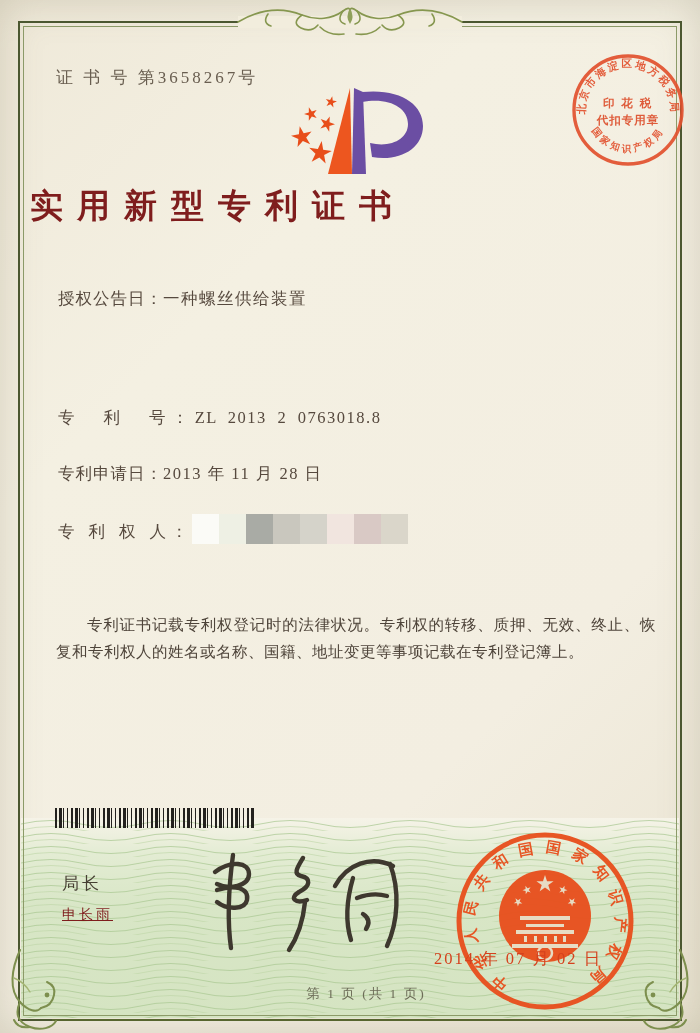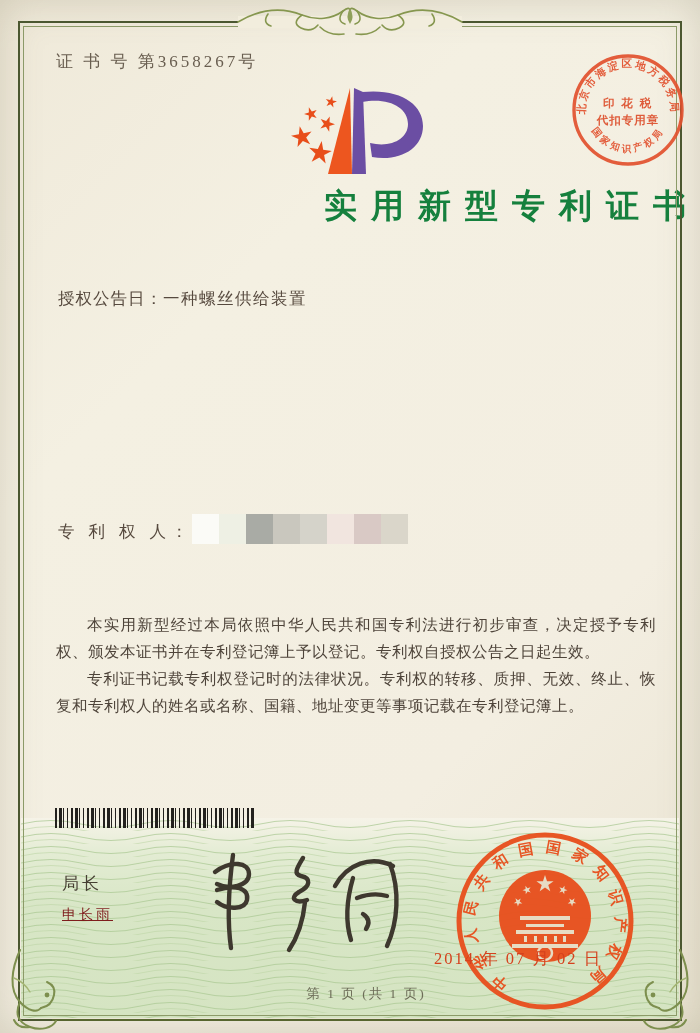--- a/index.html
+++ b/index.html
@@ -10,23 +10,23 @@
   
   .frame{position:absolute;left:18px;top:21px;right:18px;bottom:12px;
          border:2px solid #4b5730;z-index:4;pointer-events:none;}
   .frame::before{content:"";position:absolute;inset:3px;border:1px solid #8c9a68;}
   
   .band{position:absolute;left:21px;right:21px;top:818px;bottom:15px;z-index:1;
         background:linear-gradient(#f6f3e8 0%,#e3ecd3 18%,#d8e6c6 45%,#d5e4c2 100%);}
   .band svg{position:absolute;inset:0;width:100%;height:100%;}
   
   .content{position:absolute;inset:0;z-index:3;color:#4a4036;}
-  .cert-no{position:absolute;left:56px;top:50px;font-size:17px;letter-spacing:3px;color:#695e50;}
-  .title{position:absolute;left:0;right:0;top:184px;text-align:right;font-size:33px;
-         font-weight:600;letter-spacing:14px;color:#15803d;padding-left:14px;}
+  .cert-no{position:absolute;left:56px;top:66px;font-size:17px;letter-spacing:3px;color:#695e50;}
+  .title{position:absolute;left:0;right:0;top:184px;text-align:left;font-size:33px;
+         font-weight:600;letter-spacing:14px;color:#7f1d1d;padding-left:30px;}
   .row{position:absolute;left:58px;white-space:nowrap;font-size:16.5px;color:#56493e;}
   .row .lbl{letter-spacing:1px;}
   .row .lbl.wide{letter-spacing:.38em;}
   .row .lbl.med{letter-spacing:.3em;}
   .row .val{letter-spacing:1.5px;}
   .mosaic{display:inline-flex;vertical-align:-7px;height:30px;}
   .mosaic span{width:27px;height:30px;}
   .m1{background:#fbfbf7}.m2{background:#eef0e4}.m3{background:#a9aba5}.m4{background:#c9c7be}
   .m5{background:#d5d3ca}.m6{background:#f1e5df}.m7{background:#d9c9c5}.m8{background:#dad6ca}
   .paras{position:absolute;left:56px;right:44px;top:612px;font-size:15.5px;line-height:1.74;
@@ -143,35 +143,40 @@
     <text x="62" y="78" text-anchor="middle" font-size="11.5" letter-spacing="1" fill="#dd4f2c" font-weight="bold">代扣专用章</text>
   </svg>
 
   <div class="content">
     <div class="cert-no">证 书 号 第3658267号</div>
     <div class="title">实用新型专利证书</div>
 
     <div class="row" style="top:288px">
       <span class="lbl">授权公告日：</span><span class="val">一种螺丝供给装置</span>
     </div>
+    <div class="row" style="top:407px">
+      <span class="lbl wide">专　利　号：</span><span class="val" style="word-spacing:5px">ZL 2013 2 0763018.8</span>
+    </div>
+    <div class="row" style="top:463px">
+      <span class="lbl">专利申请日：</span><span class="val">2013 年 11 月 28 日</span>
+    </div>
     <div class="row" style="top:514px">
       <span class="lbl med">专 利 权 人：</span><span class="mosaic">
           <span class="m1"></span>
           <span class="m2"></span>
           <span class="m3"></span>
           <span class="m4"></span>
           <span class="m5"></span>
           <span class="m6"></span>
           <span class="m7"></span>
           <span class="m8"></span>
         </span>
     </div>
 
     <div class="paras">
-      <p>本实用新型经过本局依照中华人民共和国专利法进行初步审查，决定授予专利权、颁发本证书并在专利登记簿上予以登记。专利权自授权公告之日起生效。</p>
       <p>专利证书记载专利权登记时的法律状况。专利权的转移、质押、无效、终止、恢复和专利权人的姓名或名称、国籍、地址变更等事项记载在专利登记簿上。</p>
     </div>
   </div>
 
   <div class="barcode"></div>
   <div class="sig-title">局长</div>
   <div class="sig-name">申长雨</div>
 
   <svg class="signature-svg" width="225" height="125" viewBox="0 0 225 125">
     <g fill="none" stroke="#3e382e" stroke-width="4.4" stroke-linecap="round" stroke-linejoin="round">

